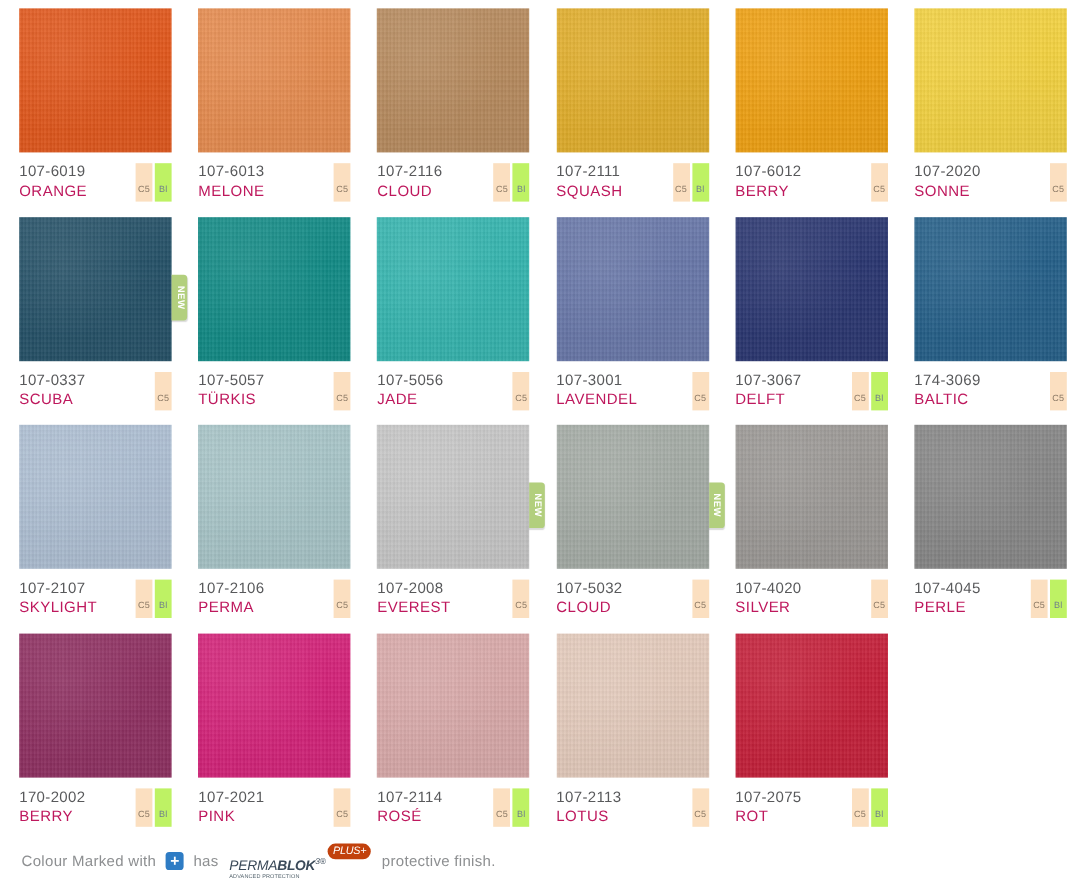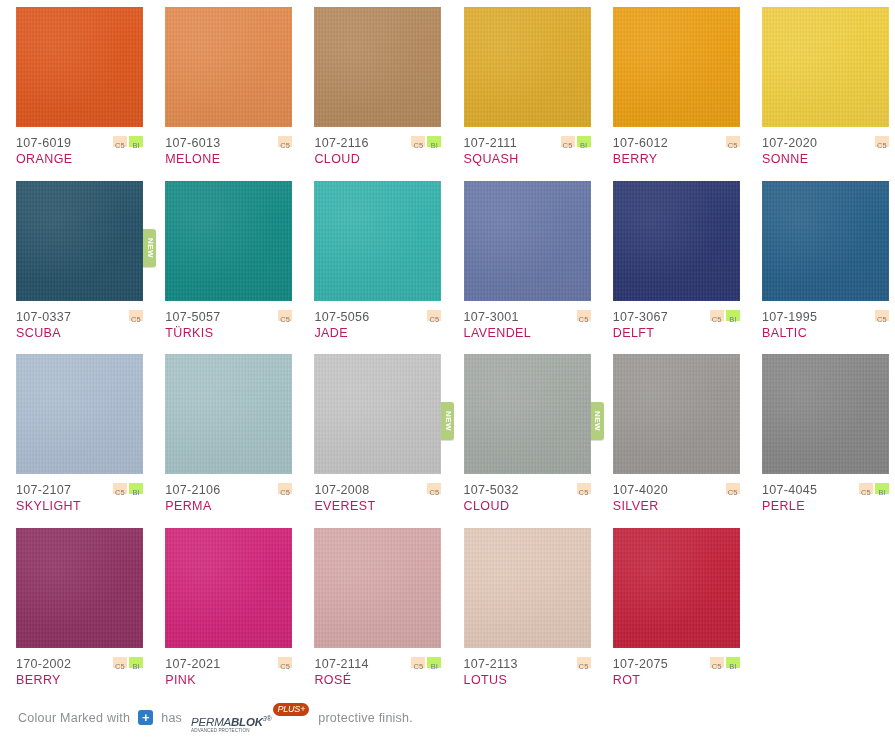--- a/index.html
+++ b/index.html
@@ -128,21 +128,21 @@
     right: 0px;
     display: flex;
     gap: 2px;
   }
 
   .badge {
     font-size: 7.5px;
     line-height: 11px;
     height: 11px;
     min-width: 14px;
-    padding: 4px 2px;
+    padding: 16px 2px;
     text-align: center;
     letter-spacing: 0.2px;
     font-family: "Liberation Sans", sans-serif;
   }
 
   .badge.c5  { background: #fbdfc0; color: #8c7a66; }
   .badge.bl  { background: #bef264; color: #6f7d8c; }
 
   
   .footer {
@@ -345,21 +345,21 @@
           <div class="swatch-name">DELFT</div>
           <div class="badge-row">
             <span class="badge c5">C5</span>
             <span class="badge bl">Bl</span>
           </div>
         </div>
       </div>
       <div class="swatch-card">
         <div class="swatch-chip" style="background-color: rgb(37, 95, 136);"></div>
         <div class="swatch-label">
-          <div class="swatch-code">107-1995</div>
+          <div class="swatch-code">174-3069</div>
           <div class="swatch-name">BALTIC</div>
           <div class="badge-row">
             <span class="badge c5">C5</span>
           </div>
         </div>
       </div>
       <div class="swatch-card">
         <div class="swatch-chip" style="background-color: rgb(173, 190, 210);"></div>
         <div class="swatch-label">
           <div class="swatch-code">107-2107</div>

